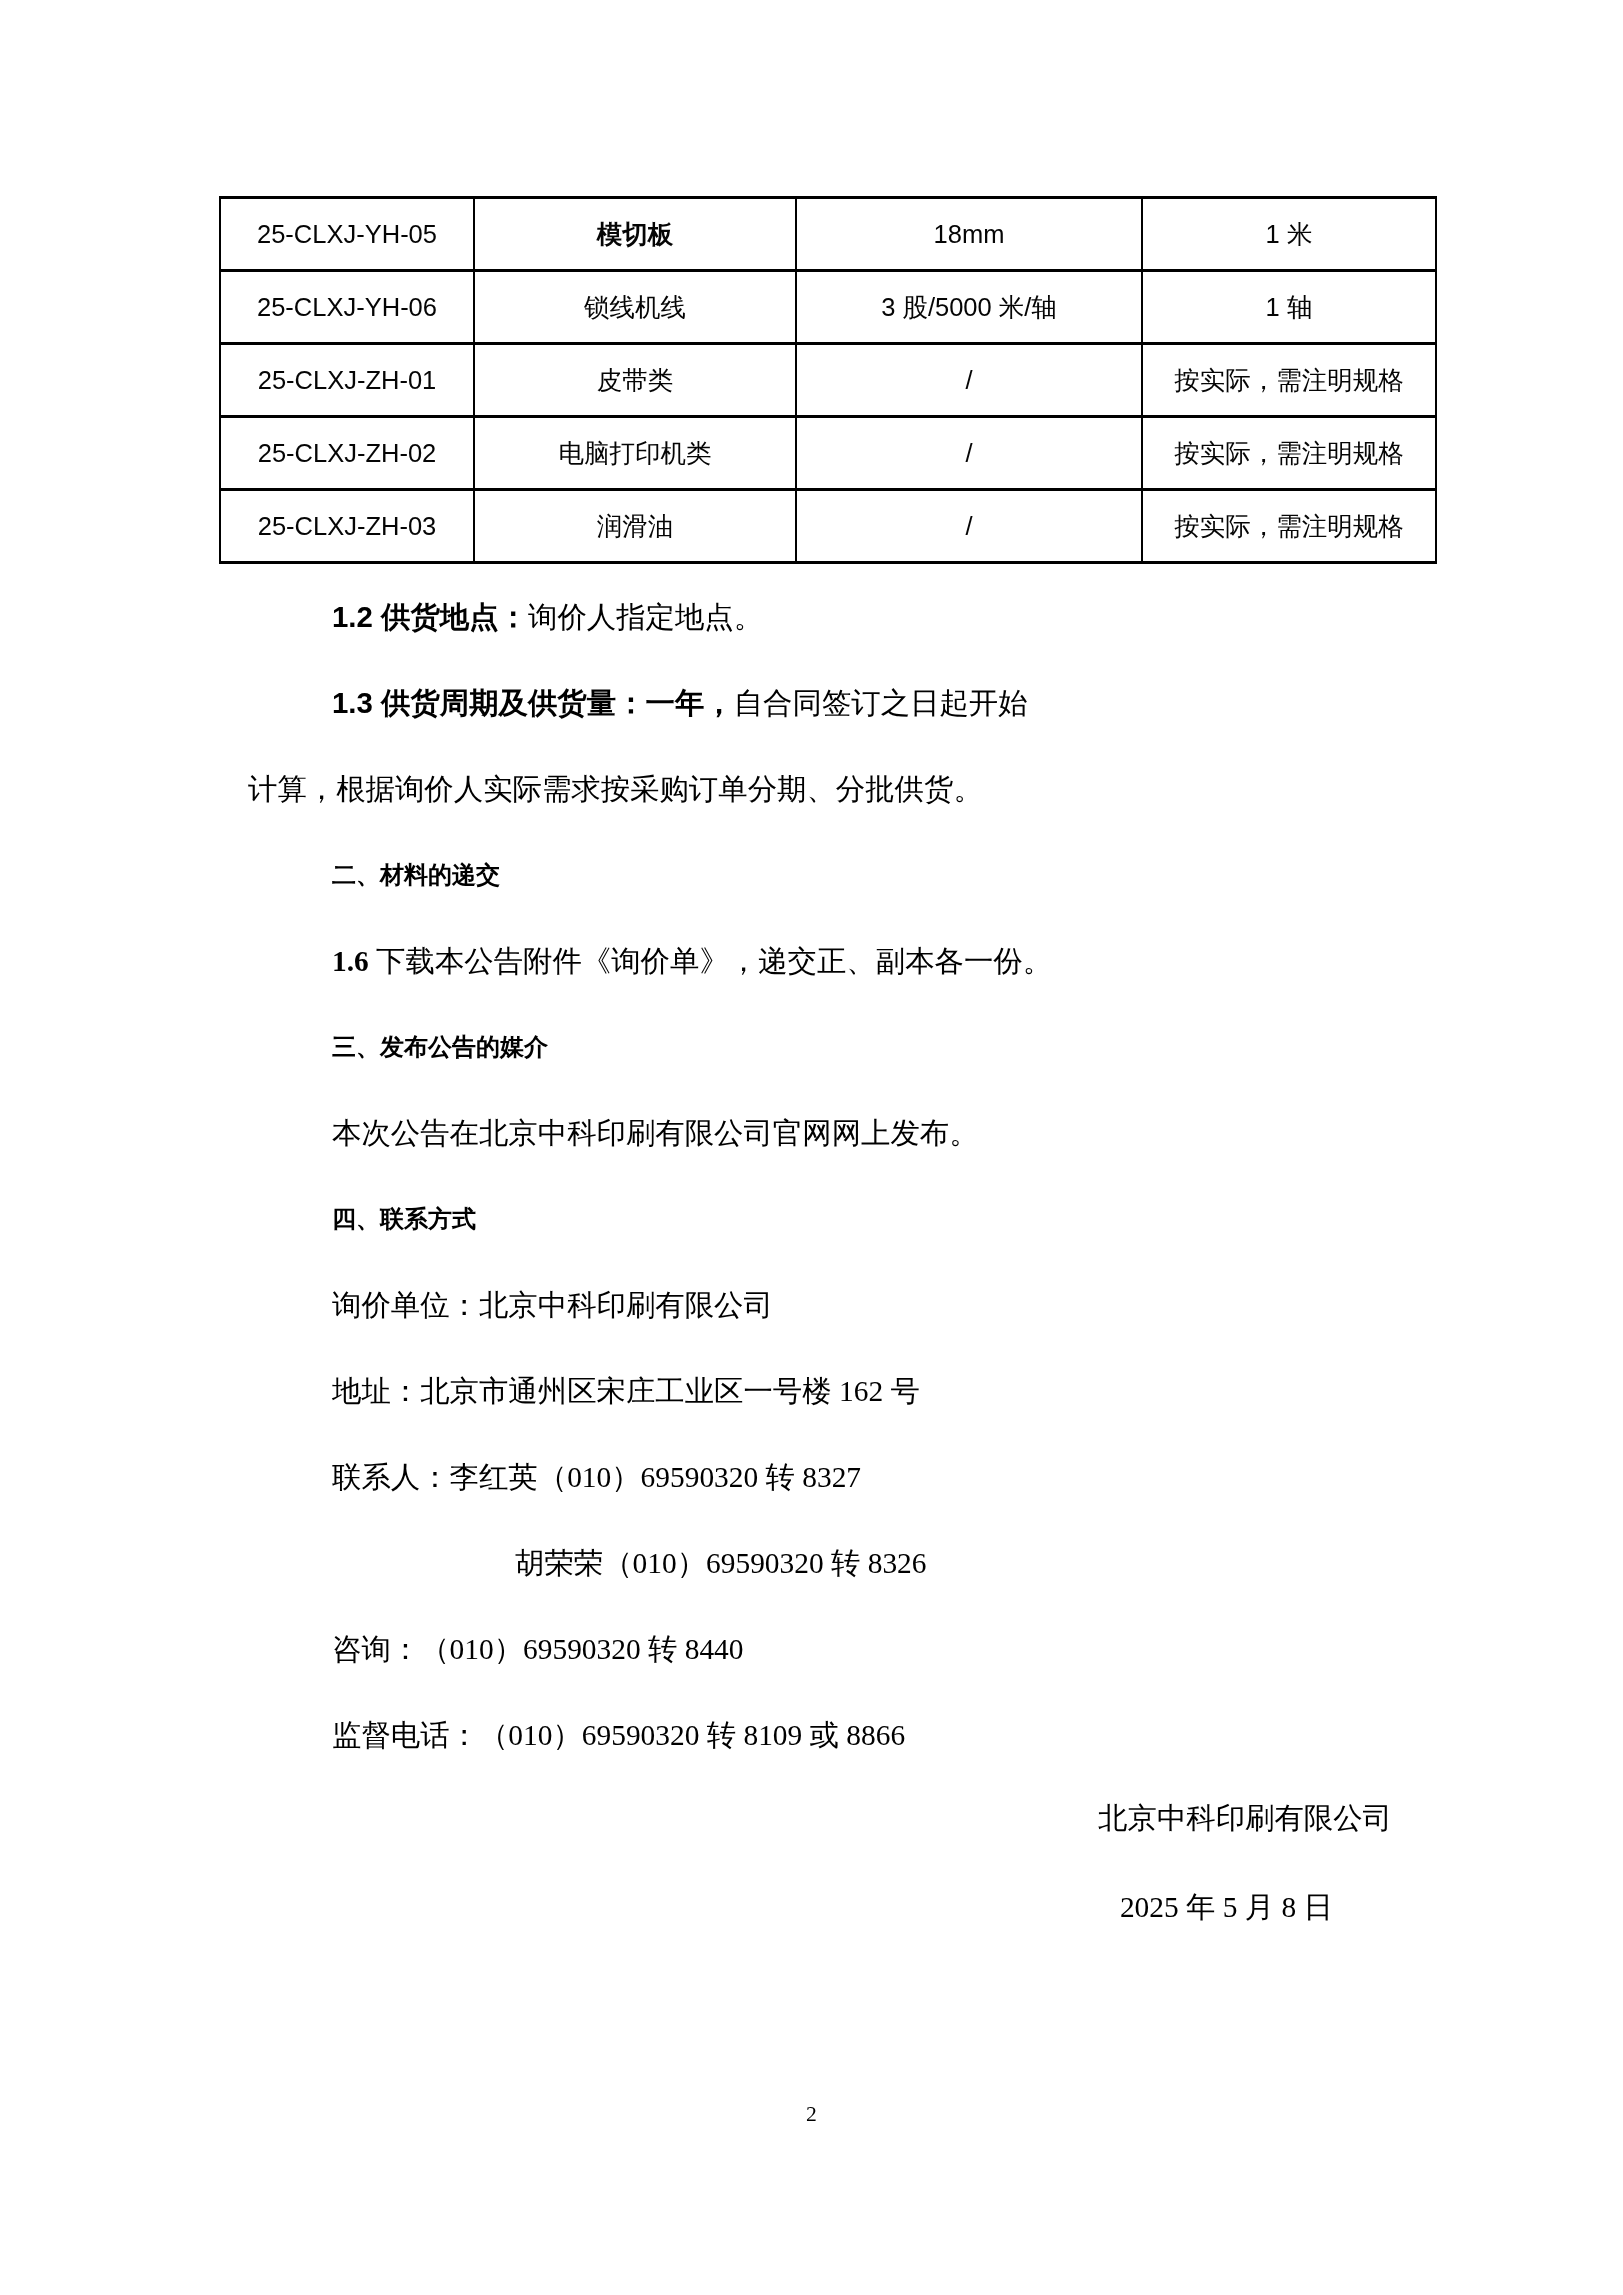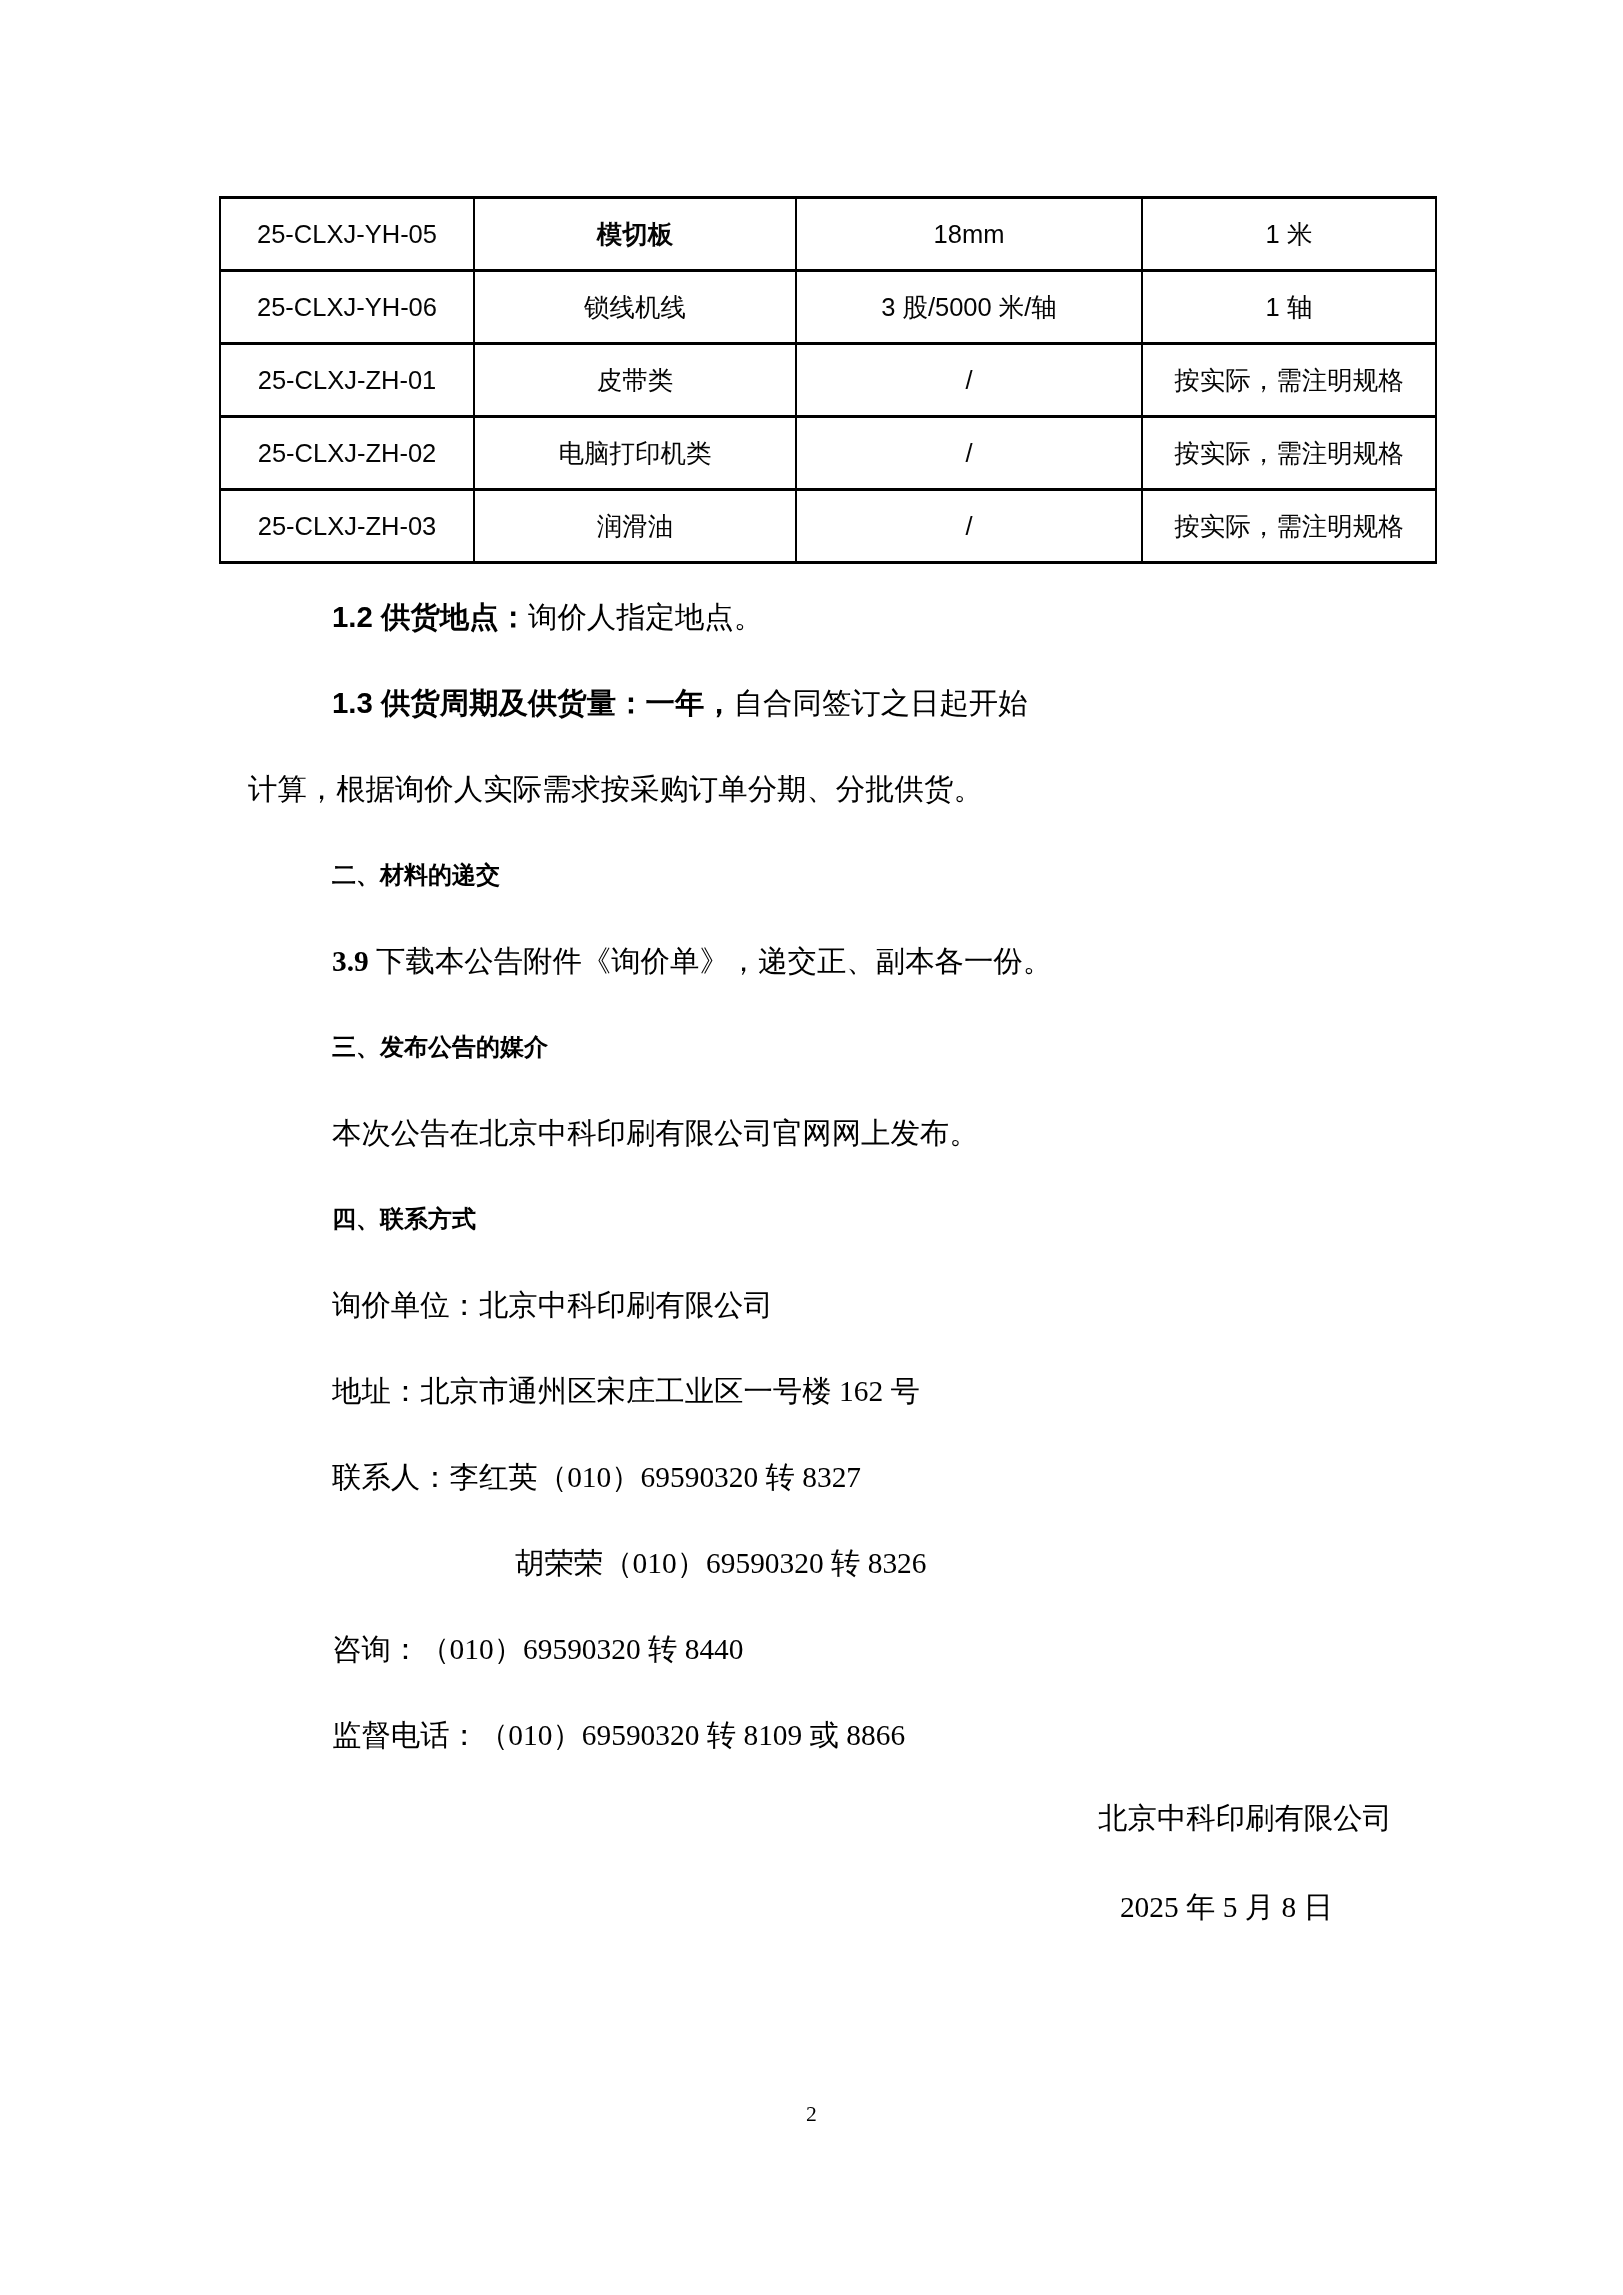--- a/index.html
+++ b/index.html
@@ -125,21 +125,21 @@
   <div class="content">
 
     <p class="line indent"><span class="hei">1.2 供货地点：</span><span>询价人指定地点。</span></p>
 
     <p class="line indent"><span class="hei">1.3 供货周期及供货量：一年，</span><span>自合同签订之日起开始</span></p>
 
     <p class="line">计算，根据询价人实际需求按采购订单分期、分批供货。</p>
 
     <p class="line indent heading">二、材料的递交</p>
 
-    <p class="line indent"><span class="bnum">3.9</span><span> 下载本公告附件《询价单》，递交正、副本各一份。</span></p>
+    <p class="line indent"><span class="bnum">1.6</span><span> 下载本公告附件《询价单》，递交正、副本各一份。</span></p>
 
 
     <p class="line indent heading">三、发布公告的媒介</p>
 
     <p class="line indent">本次公告在北京中科印刷有限公司官网网上发布。</p>
 
     <p class="line indent heading">四、联系方式</p>
 
     <p class="line indent">询价单位：北京中科印刷有限公司</p>
 

